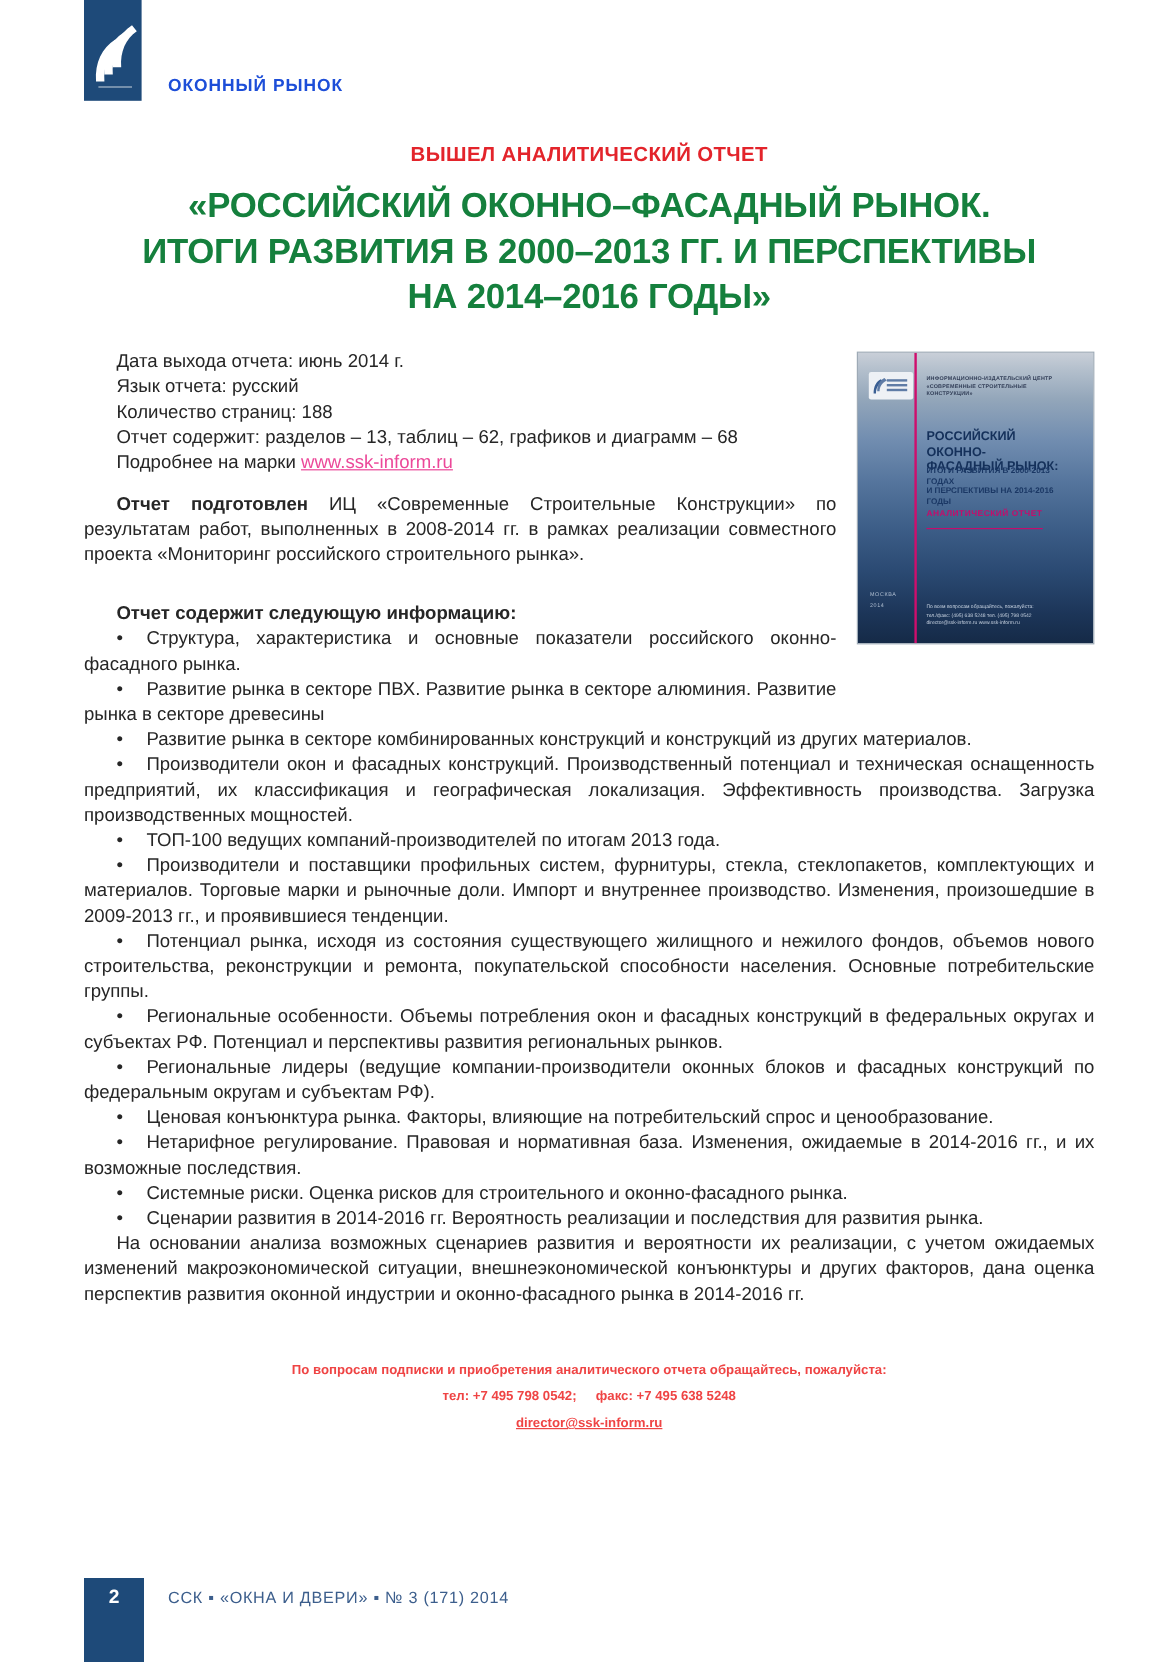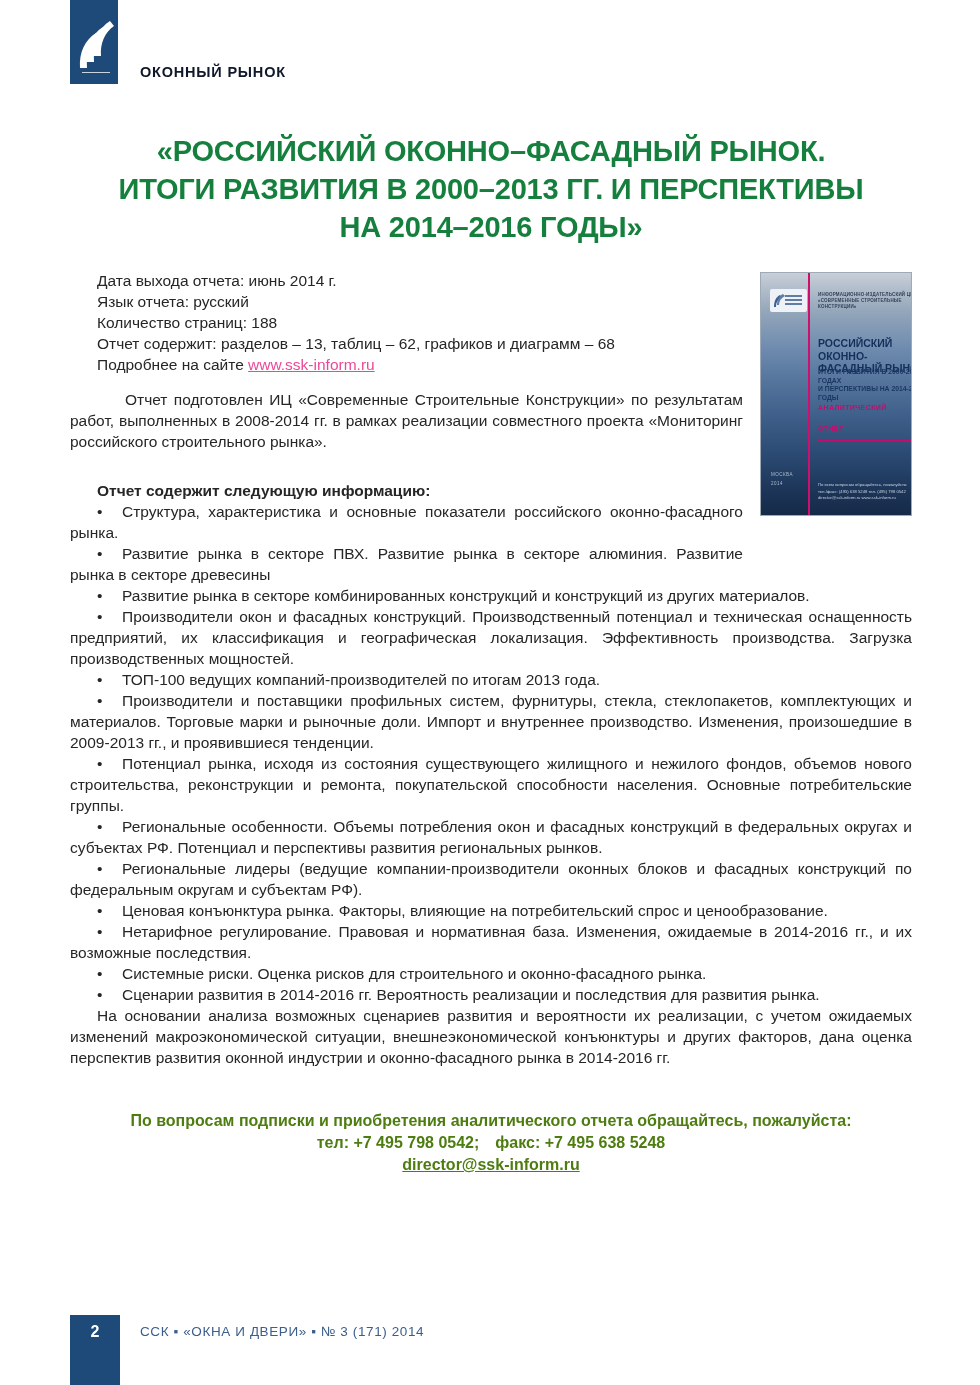--- a/index.html
+++ b/index.html
@@ -12,42 +12,42 @@
   }
 
   
   .brand-block {
     position:absolute; left:70px; top:0; width:48px; height:84px;
     background:#1e4a79;
   }
   .brand-block svg { position:absolute; left:0; top:0; }
   .section-title {
     position:absolute; left:140px; top:64px;
-    font-size:14.5px; font-weight:bold; color:#0f172a; letter-spacing:0.8px;
+    font-size:14.5px; font-weight:bold; color:#1d4ed8; letter-spacing:0.8px;
   }
 
   
   .content {
     position:absolute; left:70px; top:118px; width:842px;
     font-size:15.5px; line-height:21px; color:#262626;
   }
   .announce {
     text-align:center; color:#e3242b; font-weight:bold;
     font-size:17px; letter-spacing:0.3px;
   }
   .main-title {
     margin-top:14px; text-align:center; font-weight:bold;
     font-size:29px; line-height:38px; color:#15803d; letter-spacing:-0.2px;
   }
   .flow { margin-top:24px; }
 
   
   .cover {
     float:right; position:relative;
-    width:152px; height:244px;
+    width:198px; height:244px;
     margin:2px 0 38px 17px;
     border:1px solid #9eaab6;
     background:linear-gradient(180deg,
       #c9cfd8 0%, #b3bfcc 6%, #93a6ba 16%, #718db0 30%,
       #54749c 45%, #3d5e88 60%, #2b4a73 75%, #1c3558 90%, #152a47 100%);
     overflow:hidden;
   }
   .cover-pink-line { position:absolute; left:47px; top:0; bottom:0; width:2px; background:#cf0e6d; }
   .cover-logo {
     position:absolute; left:9px; top:16px; width:37px; height:23px;
@@ -78,31 +78,31 @@
   .cover-contact {
     position:absolute; left:57px; bottom:14px; width:122px;
     font-size:4.2px; line-height:6.2px; color:#c7d2e0;
   }
 
   .details { padding-left:27px; }
   .details p { margin:0; }
   .link { color:#ec4899; text-decoration:underline; cursor:pointer; }
 
   .para { text-indent:27px; text-align:justify; margin-top:14px; }
-  .lead-bold { font-weight:normal;margin-left:28px; }
+  .lead-bold { font-weight:bold; }
   .sec-lead { text-indent:27px; font-weight:bold; margin-top:28px; }
 
   .bullet { text-indent:27px; text-align:justify; margin:0; }
   .bullet .dot { display:inline-block; width:25px; text-indent:0; }
 
   .closing { text-indent:27px; text-align:justify; margin:0; }
 
   .contact {
     clear:both; margin-top:42px; text-align:center;
-    font-weight:bold; font-size:16px; line-height:22px; color:#4d7c0f;
+    font-weight:bold; font-size:11px; line-height:22px; color:#ef4444;
   }
   .contact .phones span { margin:0 8px; }
   .contact .email { text-decoration:underline; cursor:pointer; }
 
   
   .footer-block {
     position:absolute; left:70px; top:1315px; width:50px; height:70px;
     background:#1e4a79; text-align:center;
   }
   .footer-page-num { color:#ffffff; font-weight:bold; font-size:16px; margin-top:8px; }
@@ -121,20 +121,21 @@
       <path d="M10 68 C9 52 15 40 26 33 L30 38 C21 44 16 55 17 68 Z" fill="#ffffff"></path>
       <path d="M17 62 C16 46 22 34 33 27 L37 32 C28 38 23 49 24 62 Z" fill="#ffffff"></path>
       <path d="M24 56 C23 40 29 28 40 21 L44 26 C35 32 30 43 31 56 Z" fill="#ffffff"></path>
       <path d="M12 72 L40 72 L40 73 L12 73 Z" fill="#c9d3de"></path>
     </svg>
   </div>
   <div class="section-title">ОКОННЫЙ РЫНОК</div>
 
   <div class="content">
 
+    <div class="announce">ВЫШЕЛ АНАЛИТИЧЕСКИЙ ОТЧЕТ</div>
 
     <div class="main-title">
       <div>«РОССИЙСКИЙ ОКОННО–ФАСАДНЫЙ РЫНОК.</div>
       <div>ИТОГИ РАЗВИТИЯ В 2000–2013 ГГ. И ПЕРСПЕКТИВЫ</div>
       <div>НА 2014–2016 ГОДЫ»</div>
     </div>
 
     <div class="flow">
 
       <div class="cover">
@@ -168,21 +169,21 @@
           <div>тел./факс: (495) 638 5248    тел. (495) 798 0542</div>
           <div>director@ssk-inform.ru      www.ssk-inform.ru</div>
         </div>
       </div>
 
       <div class="details">
         <p>Дата выхода отчета: июнь 2014 г.</p>
         <p>Язык отчета: русский</p>
         <p>Количество страниц:  188</p>
         <p>Отчет содержит: разделов – 13, таблиц – 62, графиков и диаграмм – 68</p>
-        <p><span>Подробнее на сайте </span><span class="link">www.ssk-inform.ru</span></p>
+        <p><span>Подробнее на марки </span><span class="link">www.ssk-inform.ru</span></p>
       </div>
 
       <p class="para"><span class="lead-bold">Отчет подготовлен</span><span> ИЦ «Современные Строительные Конструкции» по результатам работ, выполненных в 2008-2014 гг. в рамках реализации совместного проекта «Мониторинг российского строительного рынка».</span></p>
 
       <p class="sec-lead">Отчет содержит следующую информацию:</p>
 
       <p class="bullet"><span class="dot">•</span><span>Структура, характеристика и основные показатели российского оконно-фасадного рынка.</span></p>
       <p class="bullet"><span class="dot">•</span><span>Развитие рынка в секторе ПВХ. Развитие рынка в секторе алюминия. Развитие рынка в секторе древесины</span></p>
       <p class="bullet"><span class="dot">•</span><span>Развитие рынка в секторе комбинированных конструкций и конструкций из других материалов.</span></p>
       <p class="bullet"><span class="dot">•</span><span>Производители окон и фасадных конструкций. Производственный потенциал и техническая оснащенность предприятий, их классификация и географическая локализация. Эффективность производства. Загрузка производственных мощностей.</span></p>

